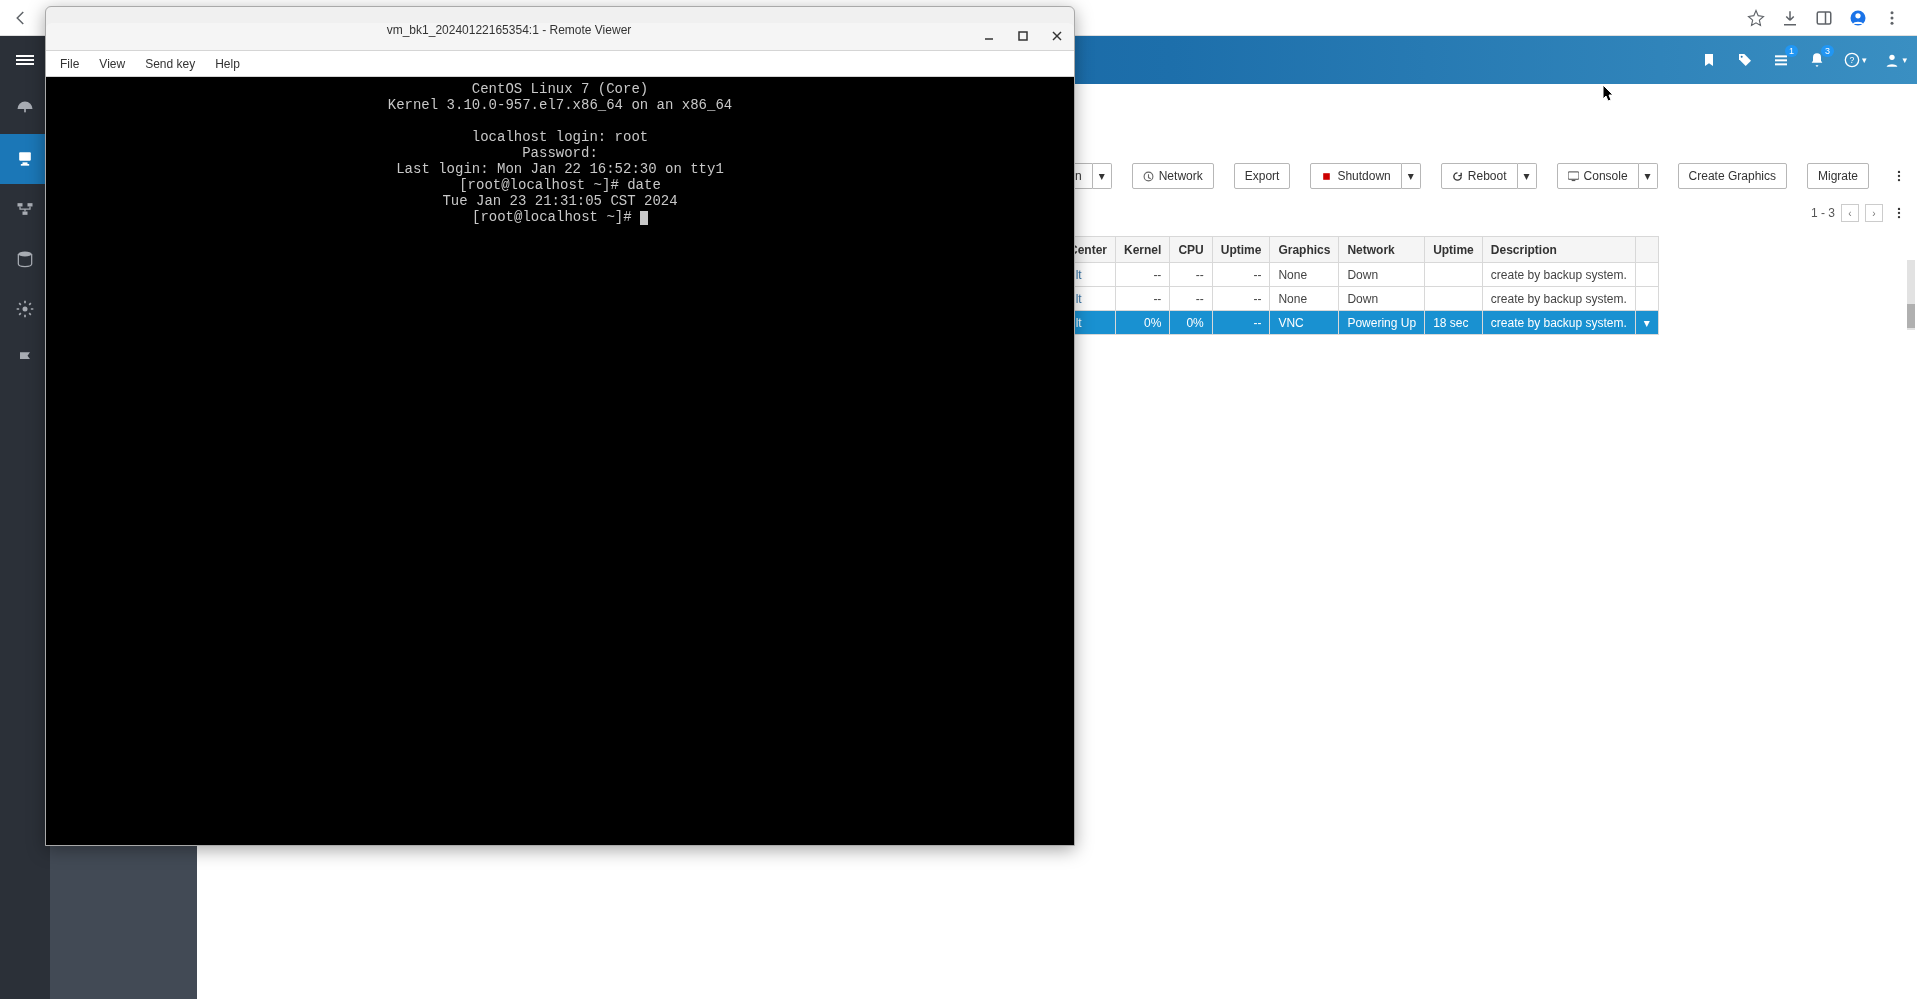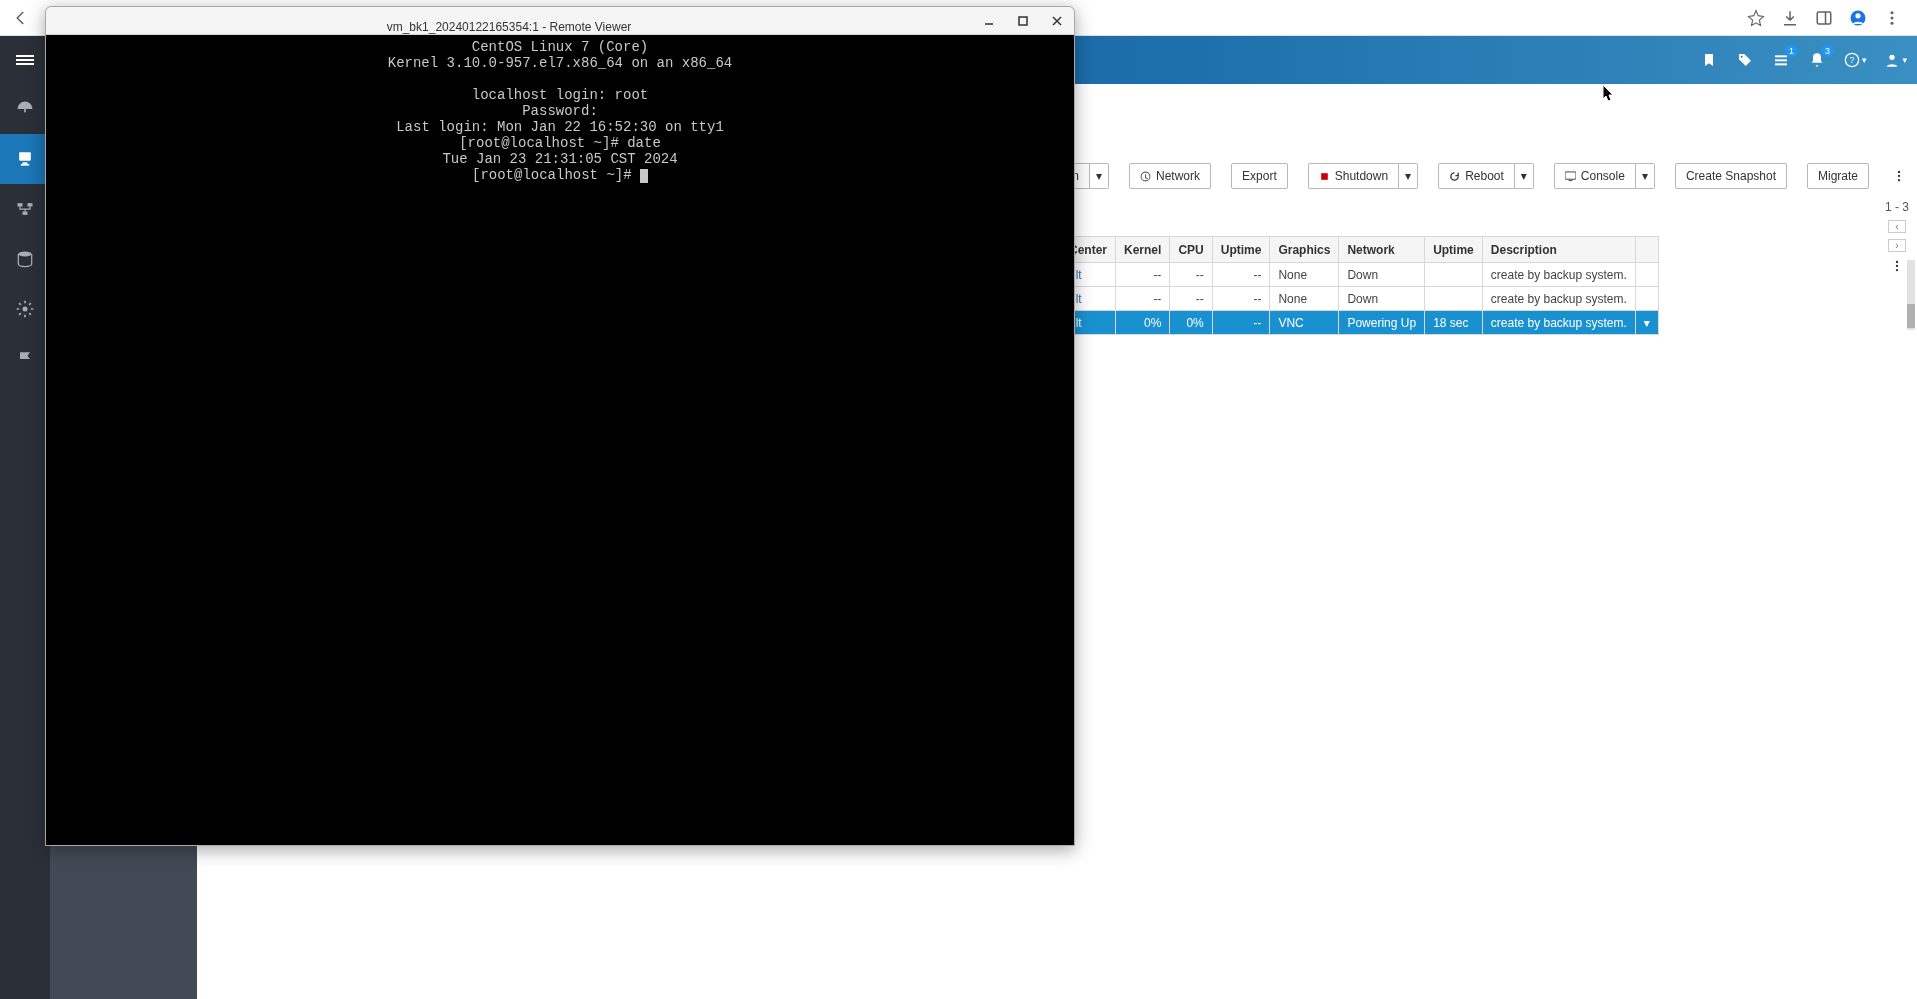--- a/index.html
+++ b/index.html
@@ -30,39 +30,39 @@
 
 .toolbar { position: absolute; top: 158px; right: 8px; height: 36px; display: flex; align-items: center; gap: 20px; z-index: 2; }
 .tbtn { background: #fff; border: 1px solid #b7b7b7; border-radius: 2px; height: 26px; padding: 0 10px; display: flex; align-items: center; gap: 5px; font-size: 12px; color: #333; cursor: pointer; }
 .tbtn.split { border-radius: 2px 0 0 2px; }
 .tbtn.caret-only { padding: 0 6px; border-left: none; border-radius: 0 2px 2px 0; }
 .tbtn svg { width: 11px; height: 11px; fill: #333; }
 .kebab { width: 20px; height: 26px; display: flex; align-items: center; justify-content: center; cursor: pointer; border: 1px solid transparent; }
 .kebab svg { width: 14px; height: 14px; fill: #333; }
 
 
-.pager-row { position: absolute; top: 200px; right: 8px; height: 26px; display: flex; align-items: center; gap: 6px; color: #555; z-index: 2; flex-direction: column; }
+.pager-row { position: absolute; top: 200px; right: 8px; height: 26px; display: flex; align-items: center; gap: 6px; color: #555; z-index: 2; }
 .pager-row span { font-size: 12px; }
 .pager-row .pbtn { width: 18px; height: 18px; border: 1px solid #ccc; display: flex; align-items: center; justify-content: center; font-size: 10px; color: #777; cursor: pointer; }
 
 
 .vm-table { position: absolute; top: 236px; left: 1060px; right: 8px; z-index: 2; border-collapse: collapse; font-size: 12px; }
 .vm-table th, .vm-table td { border: 1px solid #d8d8d8; padding: 4px 8px; text-align: left; white-space: nowrap; }
 .vm-table th { background: #f5f5f5; color: #333; font-weight: 600; height: 26px; }
 .vm-table td { height: 24px; color: #444; }
 .vm-table tr.row-sel td { background: #1991d1; color: #fff; }
 .vm-table .dd { width: 14px; text-align: center; }
 .vm-table .center-clip { color: #3573a6; }
 .vm-table tr.row-sel .center-clip { color: #fff; }
 .table-scroll { position: absolute; top: 260px; right: 2px; width: 8px; height: 70px; background: #e2e2e2; z-index:2; }
 .table-scroll .thumb { background: #b0b0b0; height: 24px; width: 100%; margin-top: 44px; }
 
 
 .rv-window { position: absolute; top: 6px; left: 45px; width: 1030px; height: 840px; background: #f0f0f0; border: 1px solid #a9a9a9; border-radius: 6px 6px 0 0; box-shadow: 0 4px 18px rgba(0,0,0,0.35); z-index: 50; display: flex; flex-direction: column; }
-.rv-title { height: 28px; background: #f5f5f5; display: flex; align-items: flex-end; border-bottom: 1px solid #d5d5d5; border-radius: 6px 6px 0 0; }
+.rv-title { height: 28px; background: #f5f5f5; display: flex; align-items: flex-start; border-bottom: 1px solid #d5d5d5; border-radius: 6px 6px 0 0; margin-top: 16px; }
 .rv-title .title-text { flex: 1; text-align: center; font-size: 12px; color: #333; }
 .rv-title .win-btn { width: 34px; height: 26px; display: flex; align-items: center; justify-content: center; color: #333; cursor: pointer; }
 .rv-title .win-btn svg { width: 10px; height: 10px; fill: none; stroke: currentColor; stroke-width: 1.5; }
 .rv-menu { height: 26px; background: #fff; display: flex; align-items: center; padding: 0 6px; gap: 4px; border-bottom: 1px solid #d5d5d5; }
 .rv-menu .mitem { padding: 3px 8px; font-size: 12px; color: #333; cursor: pointer; }
 .rv-console { flex: 1; background: #000; padding: 4px 6px; font-family: "Courier New", monospace; font-size: 14px; line-height: 16px; color: #c8c8c8; white-space: pre; overflow: hidden; text-align: center; }
 .rv-console .cursor { display: inline-block; width: 8px; height: 14px; background: #c8c8c8; vertical-align: text-bottom; }
 
 
 .mouse-cursor { position: absolute; top: 84px; left: 1602px; z-index: 100; }
@@ -256,21 +256,21 @@
     <button class="tbtn split">
         <svg viewBox="0 0 12 10">
           <rect x="0" y="0" width="12" height="8" rx="1" fill="none" stroke="#333"></rect>
           <rect x="4" y="9" width="4" height="1" fill="#333"></rect>
         </svg>
         <span>Console</span>
       </button>
     <button class="tbtn caret-only">▾</button>
   </div>
   <button class="tbtn">
-      <span>Create Snapshot</span>
+      <span>Create Graphics</span>
     </button>
   <button class="tbtn">
       <span>Migrate</span>
     </button>
   <div class="kebab">
       <svg viewBox="0 0 24 24">
         <circle cx="12" cy="5" r="2"></circle>
         <circle cx="12" cy="12" r="2"></circle>
         <circle cx="12" cy="19" r="2"></circle>
       </svg>
@@ -357,20 +357,26 @@
           <rect x="1" y="1" width="8" height="8"></rect>
         </svg>
       </div>
     <div class="win-btn close">
         <svg viewBox="0 0 10 10">
           <line x1="1" y1="1" x2="9" y2="9"></line>
           <line x1="9" y1="1" x2="1" y2="9"></line>
         </svg>
       </div>
   </div>
+  <div class="rv-menu">
+    <div class="mitem">File</div>
+    <div class="mitem">View</div>
+    <div class="mitem">Send key</div>
+    <div class="mitem">Help</div>
+  </div>
   <div class="rv-console" id="rv-console"><span>CentOS Linux 7 (Core)</span>
 <span>Kernel 3.10.0-957.el7.x86_64 on an x86_64</span>
 <span></span>
 <span>localhost login: root</span>
 <span>Password:</span>
 <span>Last login: Mon Jan 22 16:52:30 on tty1</span>
 <span>[root@localhost ~]# date</span>
 <span>Tue Jan 23 21:31:05 CST 2024</span>
 <span>[root@localhost ~]# </span><span class="cursor"></span>
 </div>

